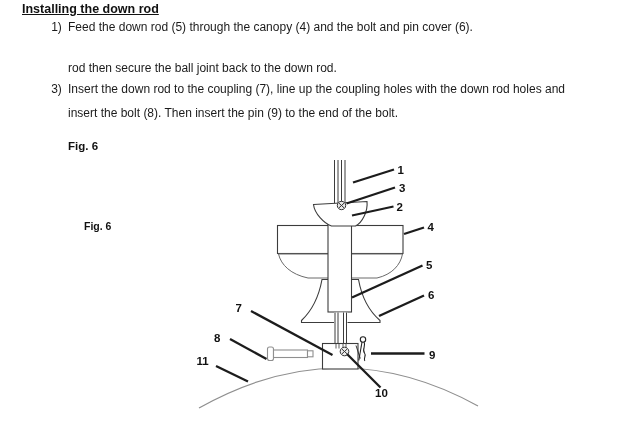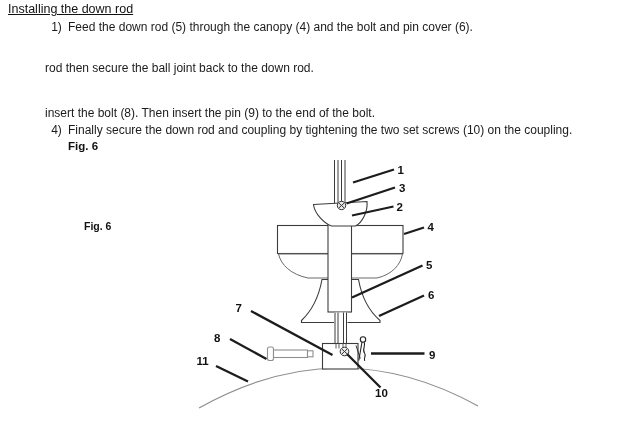--- a/index.html
+++ b/index.html
@@ -5,32 +5,32 @@
   html,body{margin:0;padding:0;background:#fff;}
   .page{
     position:relative;
     width:630px;height:434px;
     background:#ffffff;
     font-family:"Liberation Sans", sans-serif;
     color:#1b1b1b;
     overflow:hidden;
   }
   .title{
-    position:absolute;left:8px;top:2px;
-    font-size:12.5px;font-weight:normal;
+    position:absolute;left:22px;top:2px;
+    font-size:12.5px;font-weight:bold;
     text-decoration:underline;
     color:#111;margin:0;
   }
   .step-line{
     position:absolute;left:45px;
     font-size:12px;line-height:14px;
     white-space:nowrap;color:#1b1b1b;text-align:center;
   }
   .step-line .num{display:inline-block;width:23px;}
-  .step-line.cont{}
+  .step-line.cont{margin-left:23px;}
   .fig-inline{
     position:absolute;left:68px;top:140px;
     font-size:11.5px;font-weight:bold;color:#111;
   }
   .fig-side{
     position:absolute;left:84px;top:220px;
     font-size:10.5px;font-weight:bold;color:#111;
   }
   svg.figure{position:absolute;left:0;top:0;}
   .callout-label{
@@ -42,23 +42,23 @@
 <body>
 
 <div class="page">
 
   <h1 class="title">Installing the down rod</h1>
 
   <div class="step-line" style="top:20px"><span class="num">1)</span><span>Feed the down rod (5) through the canopy (4) and the bolt and pin cover (6).</span></div>
 
   <div class="step-line cont" style="top:61px"><span>rod then secure the ball joint back to the down rod.</span></div>
 
+  <div class="step-line" style="top:81.5px"><span class="num">3)</span><span>Insert the down rod to the coupling (7), line up the coupling holes with the down rod holes and</span></div>
   <div class="step-line cont" style="top:106px"><span>insert the bolt (8). Then insert the pin (9) to the end of the bolt.</span></div>
 
-  <div class="step-line" style="top:122.5px"><span class="num">4)</span><span>Finally secure the down rod and coupling by tightening the two set screws (10) on the coupling.</span></div>
 
   <div class="fig-inline">Fig. 6</div>
   <div class="fig-side">Fig. 6</div>
 
   <svg class="figure" width="630" height="434" viewBox="0 0 630 434">
 
     <path d="M 199 408 Q 339 329 478 406" fill="none" stroke="#8f8f8f" stroke-width="1.2"></path>
 
     <rect x="277.5" y="225.5" width="125.5" height="28" fill="#ffffff" stroke="#3c3c3c" stroke-width="1.1"></rect>
 

